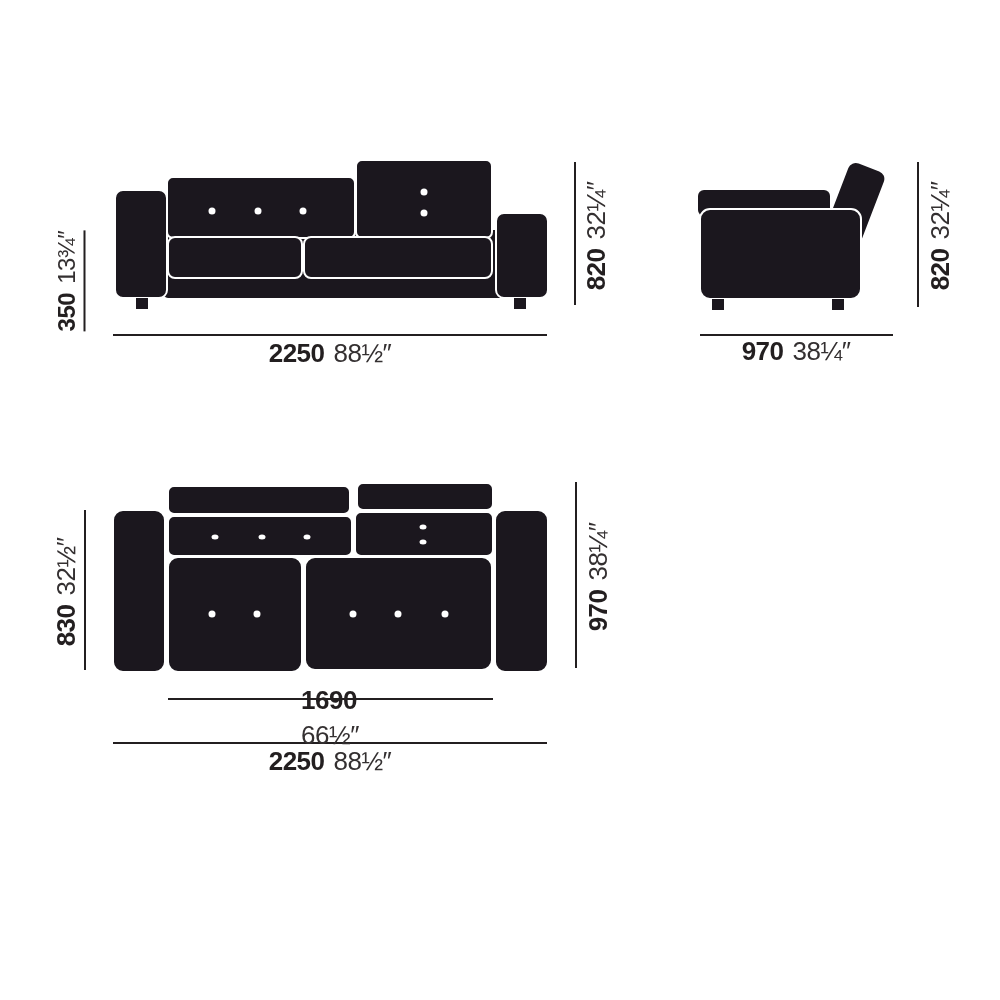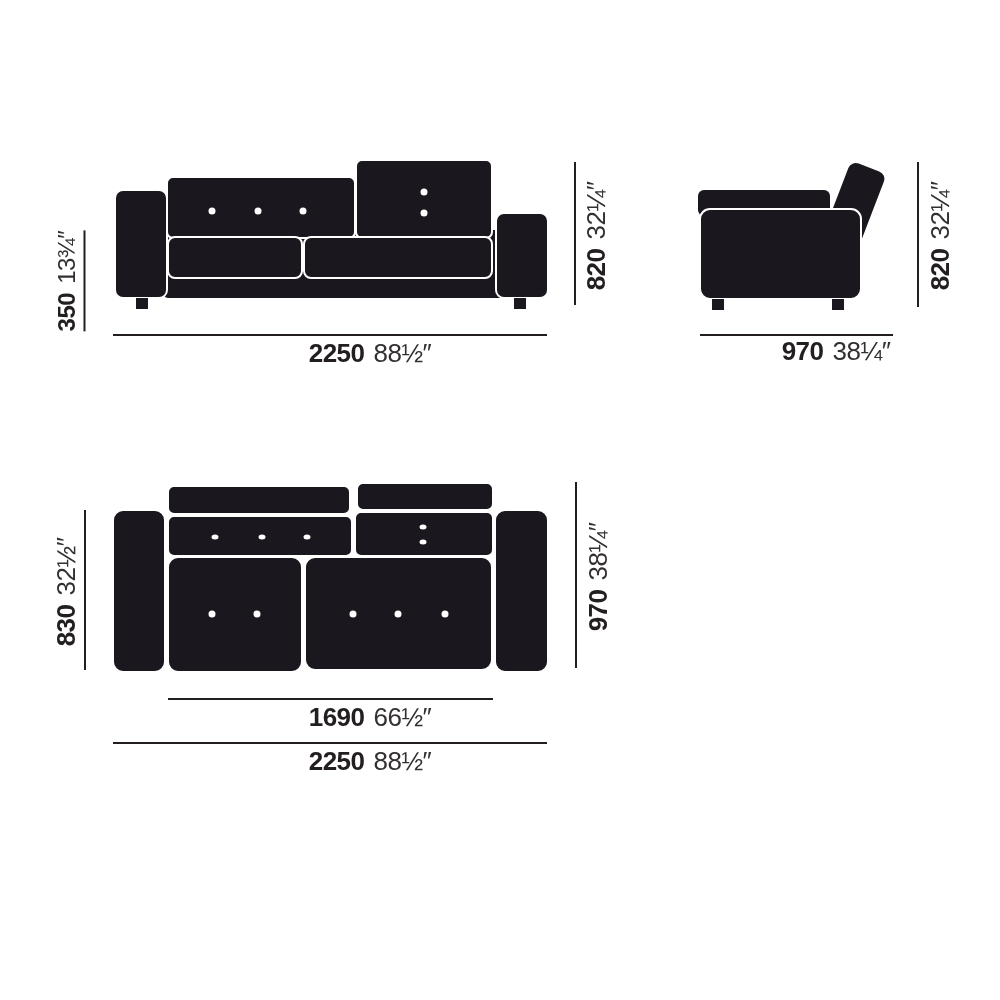--- a/index.html
+++ b/index.html
@@ -17,21 +17,21 @@
     display:flex;
     align-items:baseline;
     gap:9px;
     font-size:26px;
     color:#231f20;
     letter-spacing:-0.5px;
     line-height:1;
   }
   .dim-label .mm{font-weight:700;}
   .dim-label .in{font-weight:300;color:#343031;}
-  .h{transform:translate(-50%,-50%);margin-left:40px;}
+  .h{transform:translate(-50%,-50%);}
   .v{transform:translate(-50%,-50%) rotate(-90deg);}
   .underlined{border-bottom:2px solid #231f20;padding-bottom:5px;}
   .sz24{font-size:24px;}
 </style>
 </head>
 <body>
 
 <div class="canvas">
 
   <svg width="1000" height="1000" viewBox="0 0 1000 1000">
@@ -126,21 +126,21 @@
   <div class="dim-label v" style="left:66px;top:592px;">
     <span class="mm">830</span>
     <span class="in">32½″</span>
   </div>
 
   <div class="dim-label v" style="left:598px;top:577px;">
     <span class="mm">970</span>
     <span class="in">38¼″</span>
   </div>
 
-  <div class="dim-label h" style="left:330px;top:717px;">
+  <div class="dim-label h" style="left:330px;top:717px;flex-direction:column;">
     <span class="mm">1690</span>
     <span class="in">66½″</span>
   </div>
 
   <div class="dim-label h" style="left:330px;top:761px;">
     <span class="mm">2250</span>
     <span class="in">88½″</span>
   </div>
 
 </div>

